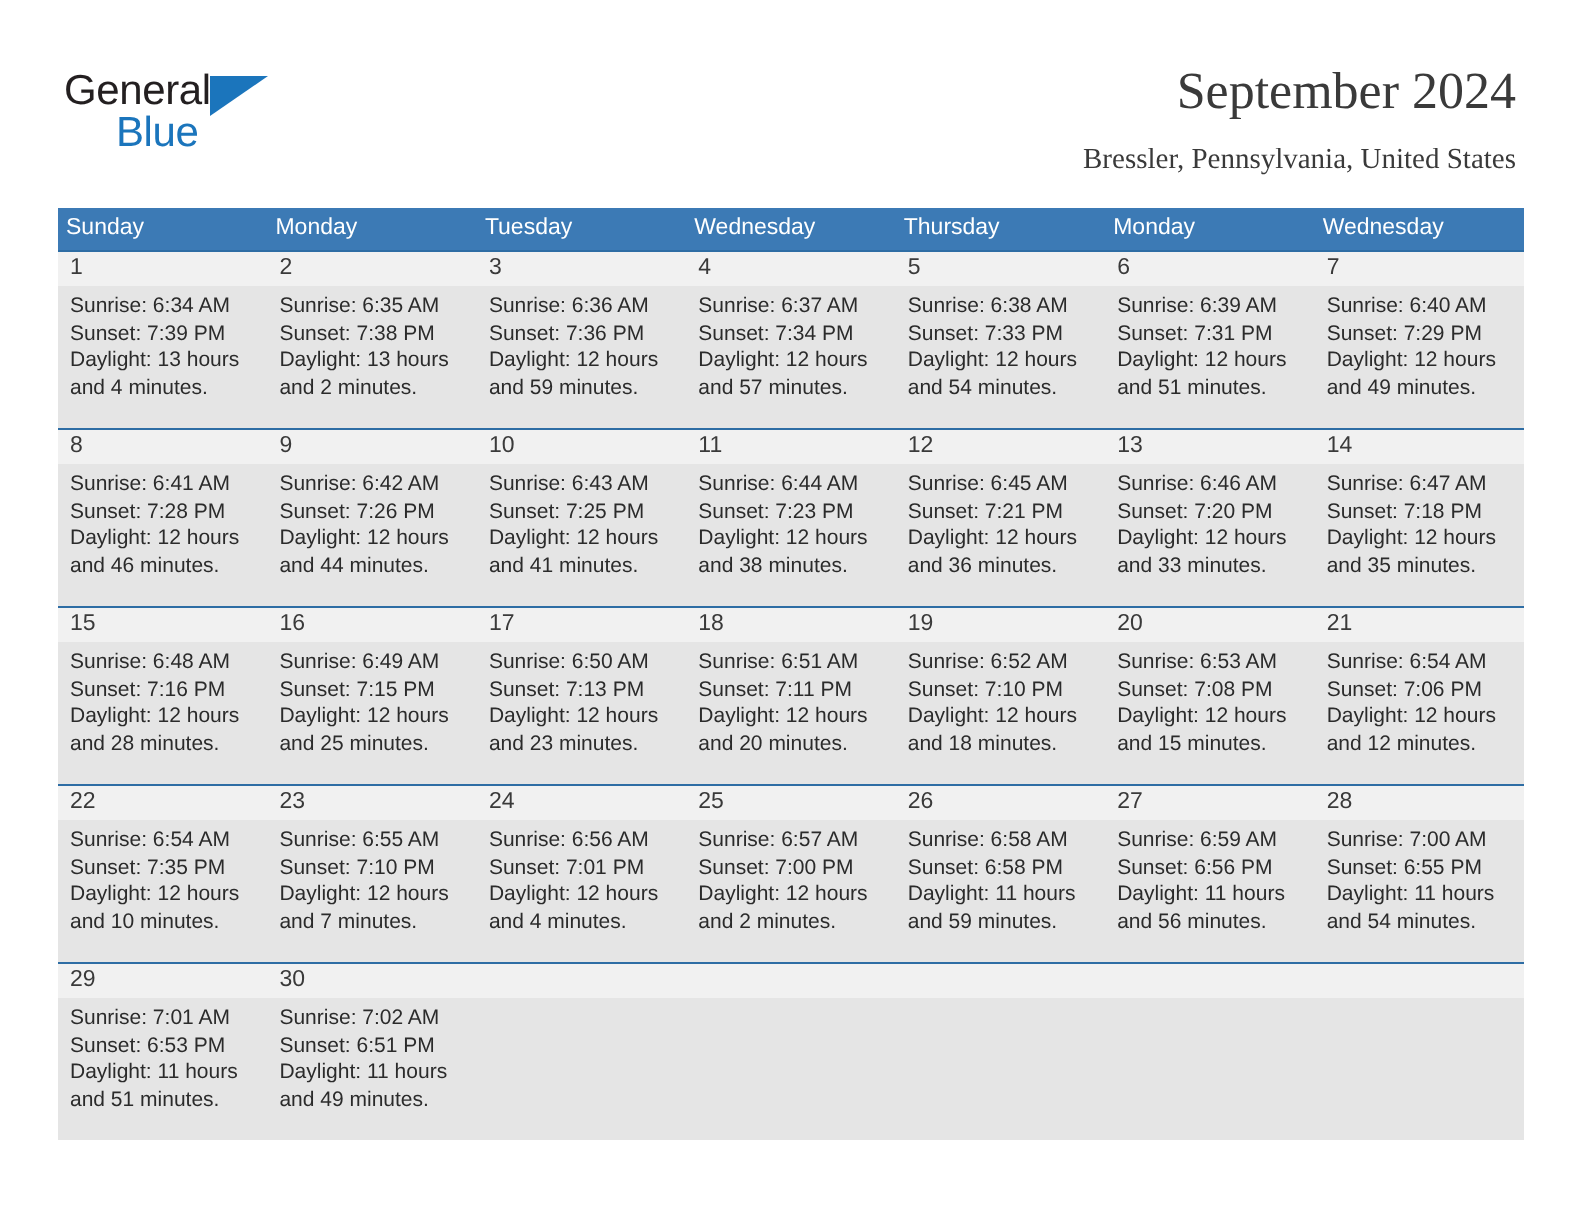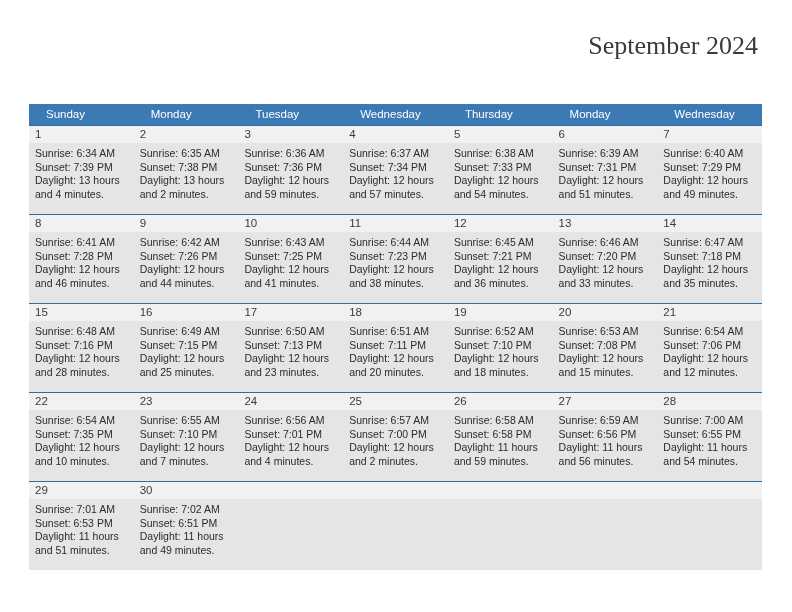--- a/index.html
+++ b/index.html
@@ -95,21 +95,21 @@
   .weekdays {
     display: flex;
     background: #3c7ab5;
     height: 21px;
   }
   .weekday {
     flex: 1 1 0;
     color: #ffffff;
     font-size: 11.5px;
     line-height: 21px;
-    padding-left: 17px;
+    padding-left: 4px;
     box-sizing: border-box;
     white-space: nowrap;
     overflow: hidden;
   }
 
   .week {
     position: relative;
   }
   .week .daterow {
     display: flex;
@@ -146,23 +146,29 @@
   }
   .cell.empty { }
 </style>
 </head>
 <body>
 
 <div class="page">
 
   <div class="header">
 
+    <div class="logo">
+      <span class="logo-general">General</span>
+      <span class="logo-triangle"></span>
+      <span class="logo-blue">Blue</span>
+    </div>
 
     <div class="title-block">
       <div class="cal-title">September 2024</div>
+      <div class="cal-subtitle">Bressler, Pennsylvania, United States</div>
     </div>
 
   </div>
 
   <div class="calendar">
 
     <div class="weekdays">
       <div class="weekday">Sunday</div>
       <div class="weekday">Monday</div>
       <div class="weekday">Tuesday</div>

